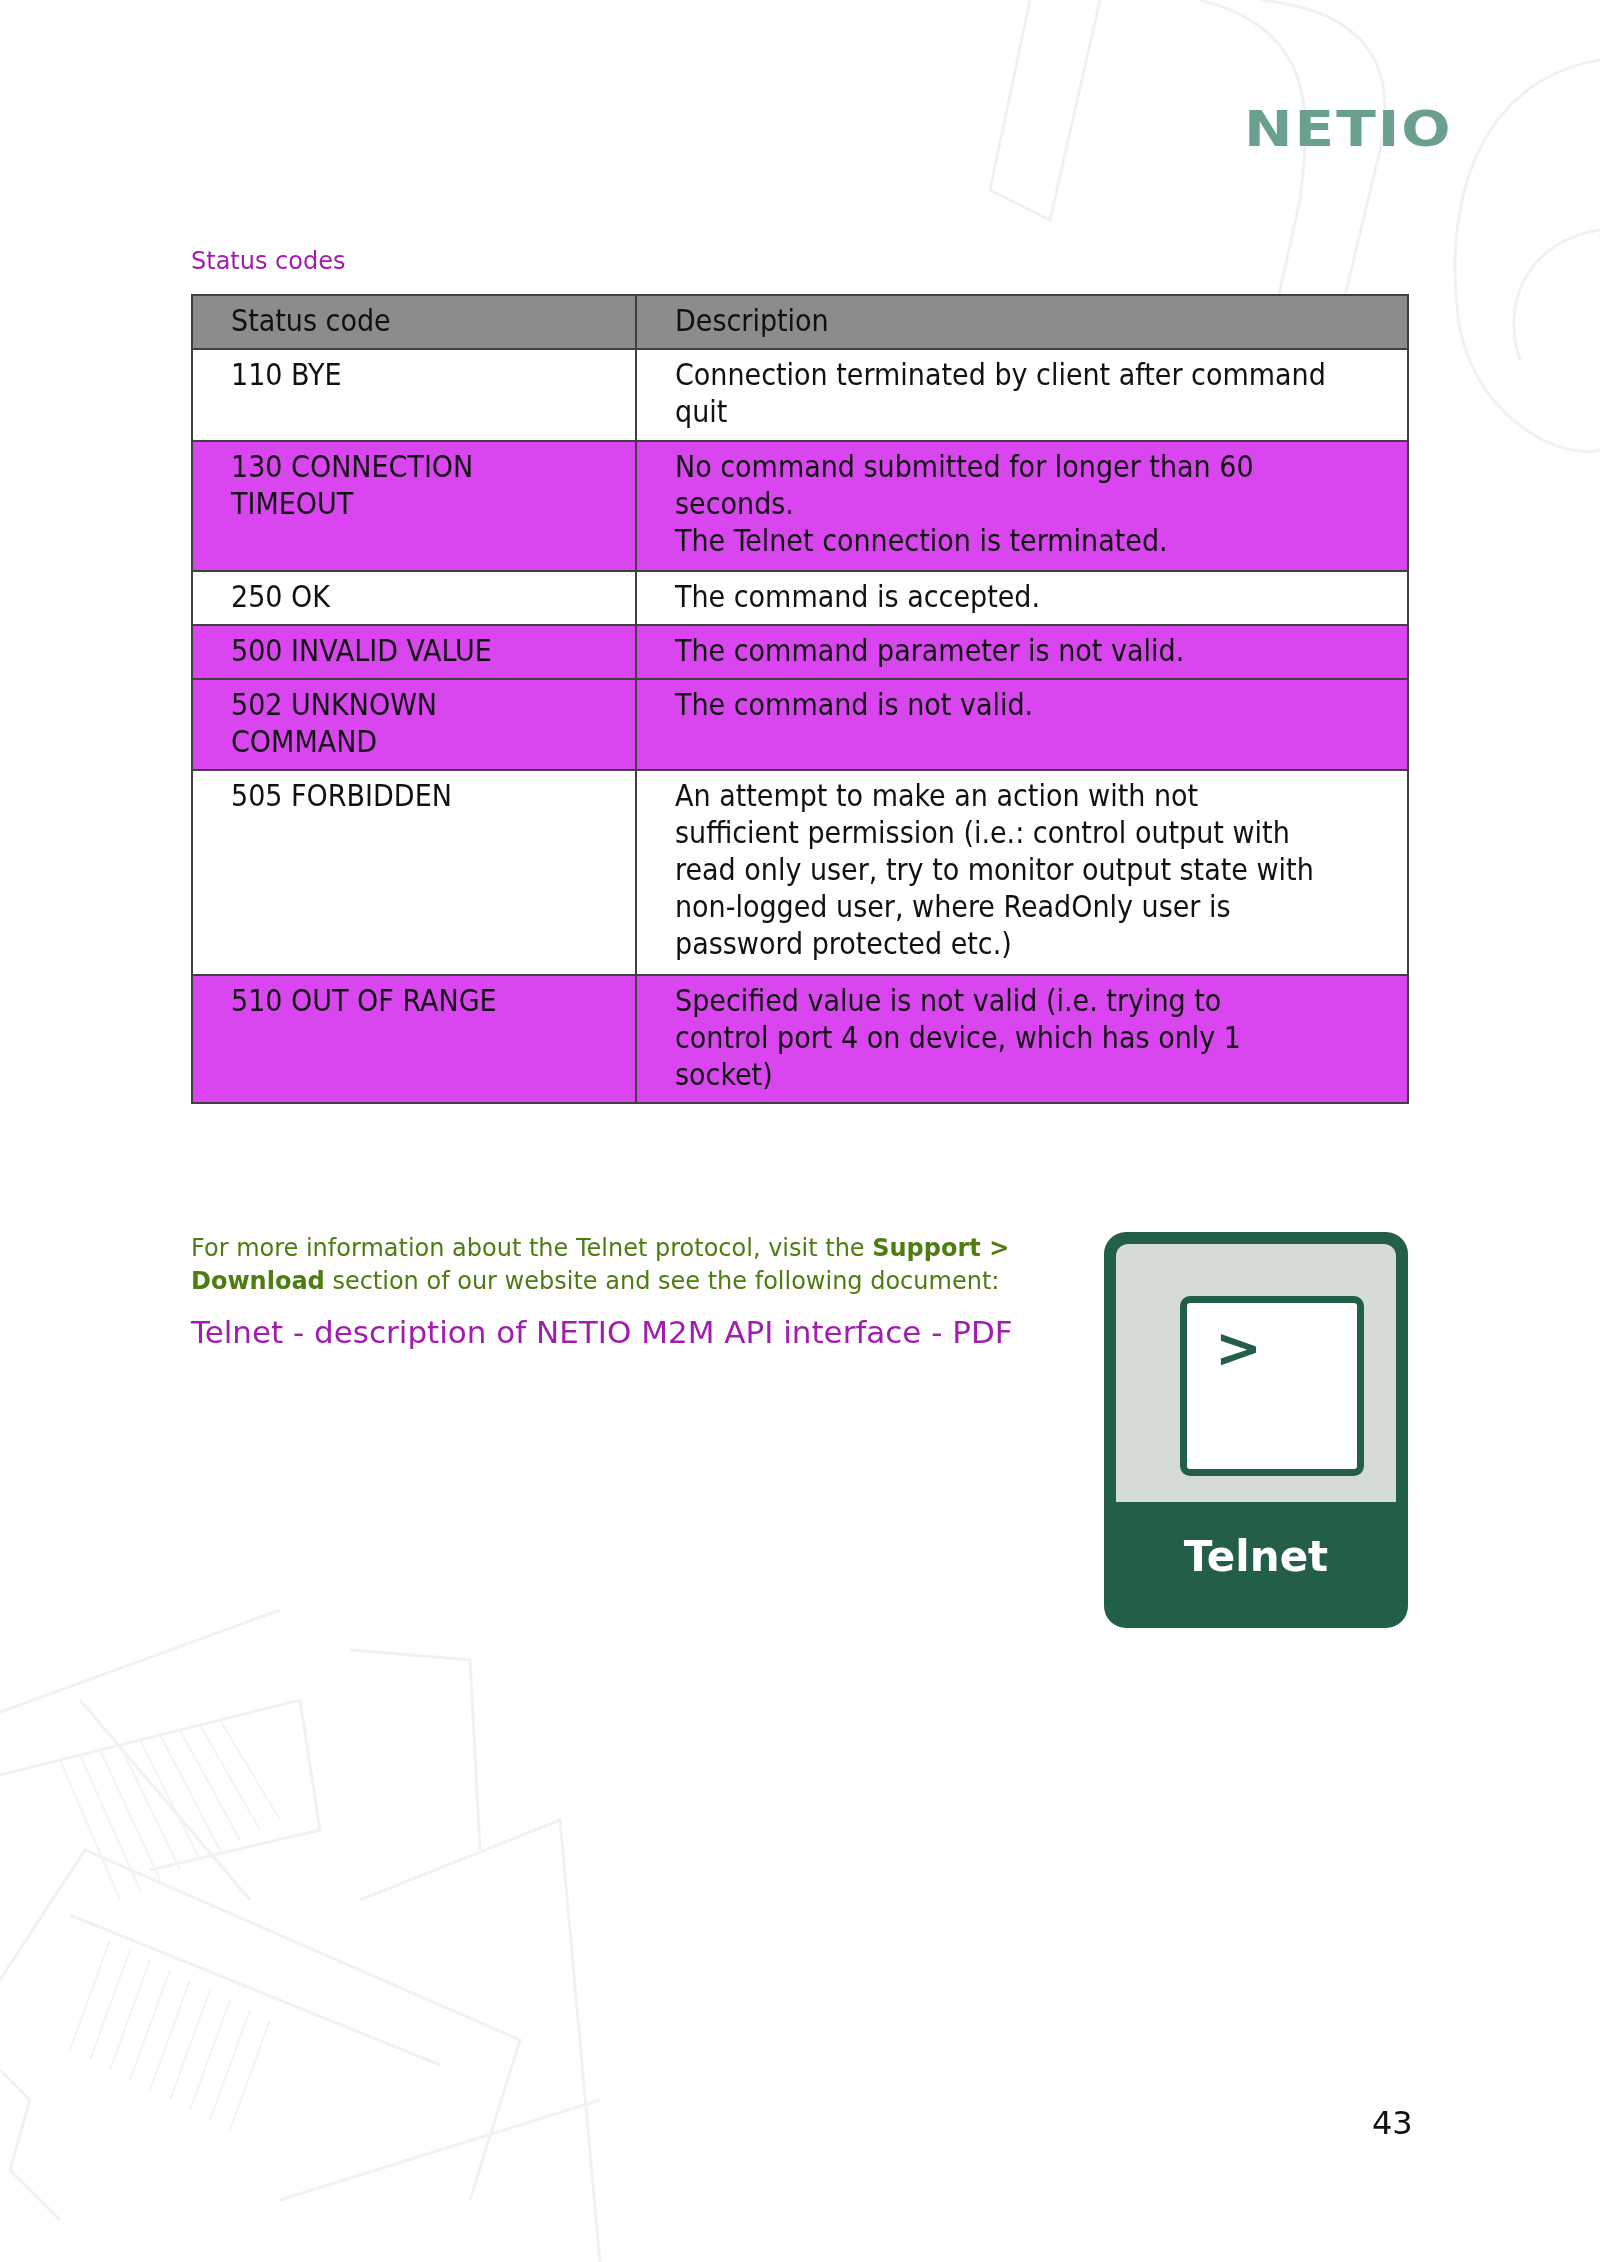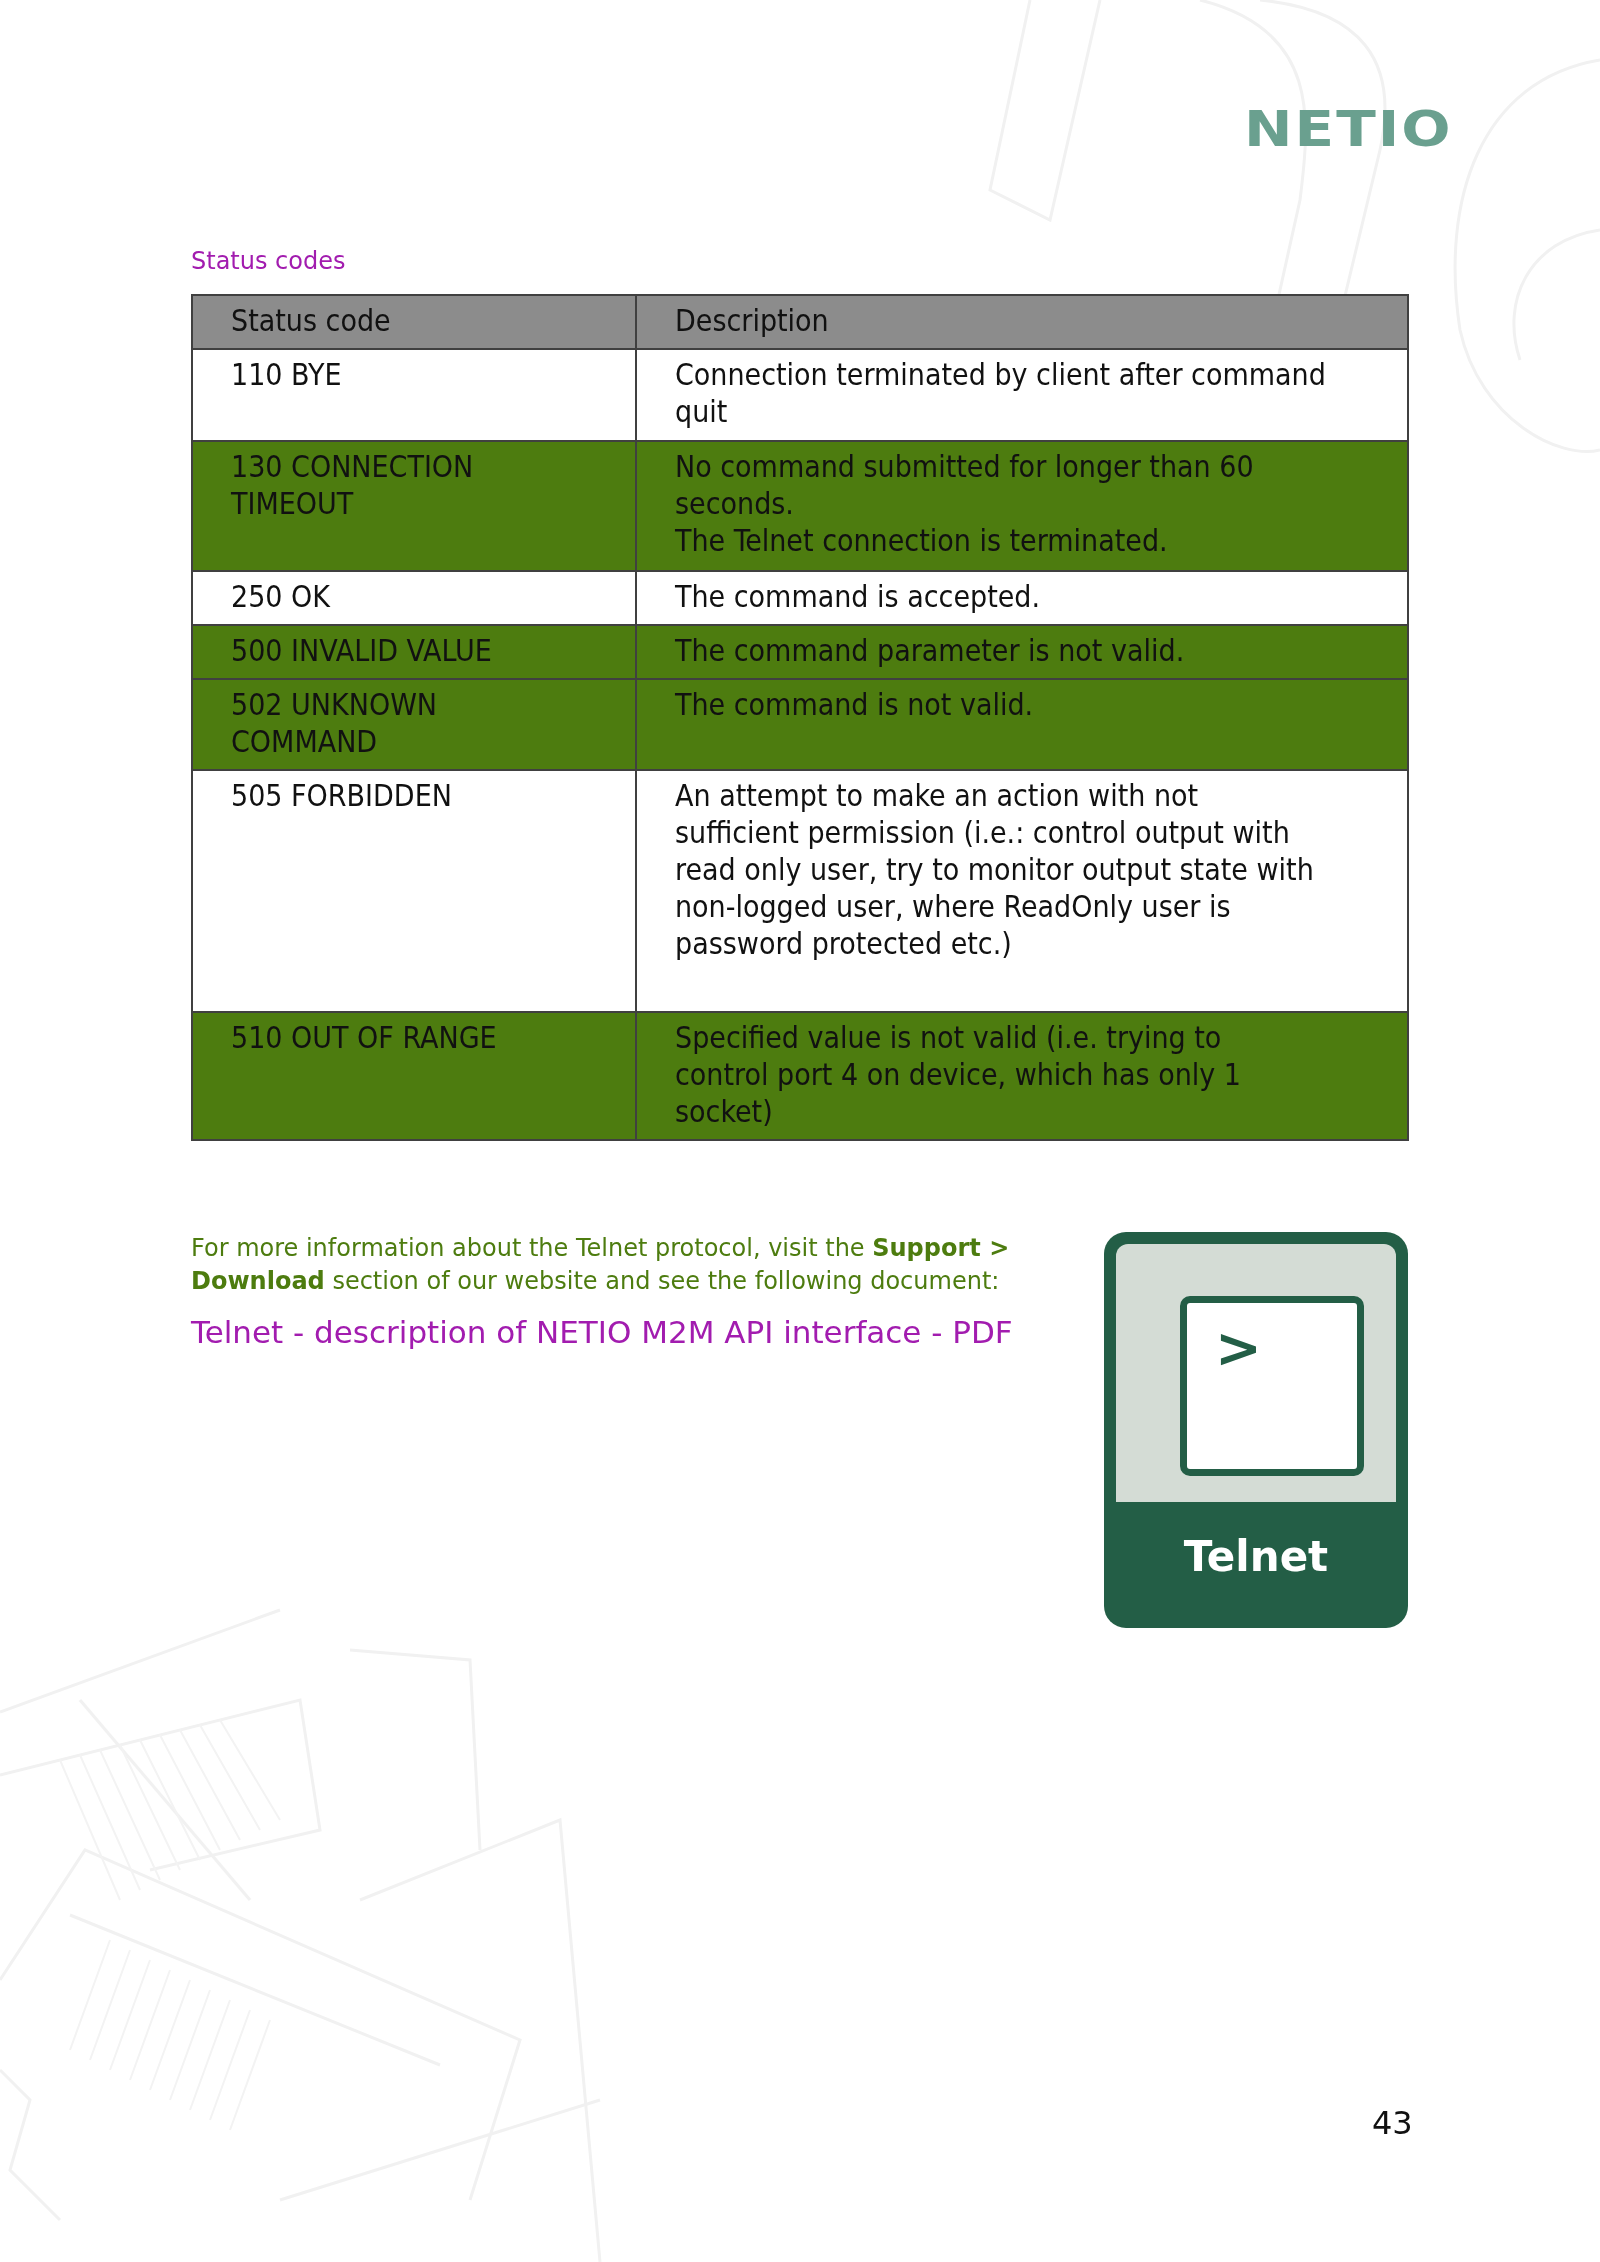--- a/index.html
+++ b/index.html
@@ -25,21 +25,21 @@
     width: 1218px; border-collapse: collapse;
     font-size: 30px; line-height: 37px;
     font-family: "DejaVu Sans Condensed", "DejaVu Sans", sans-serif;
   }
   table.status th, table.status td {
     border: 2px solid #404040; vertical-align: top; text-align: left;
     padding: 6px 10px 8px 38px; font-weight: normal;
   }
   table.status th { background: #8c8c8c; color: #111; height: 38px; }
   table.status td.code { width: 394px; }
-  table.status tr.even td { background: #4d7c0f; }
+  table.status tr.even td { background: #d946ef; }
   table.status tr.odd td { background: #ffffff; }
   .cell-line { display: block; }
   .info {
     position: absolute; left: 191px; top: 1232px; width: 860px;
     font-size: 24px; line-height: 33px; color: #4d7c0f;
   }
   .info b { font-weight: bold; }
   .doc-link {
     position: absolute; left: 191px; top: 1314px;
     font-size: 31px; color: #a21caf; 
@@ -147,21 +147,21 @@
     </tr>
     <tr class="even" style="height:91px">
       <td class="code">
           <span class="cell-line">502 UNKNOWN</span>
           <span class="cell-line">COMMAND</span>
         </td>
       <td>
           <span class="cell-line">The command is not valid.</span>
         </td>
     </tr>
-    <tr class="odd" style="height:242px">
+    <tr class="odd" style="height:205px">
       <td class="code">
           <span class="cell-line">505 FORBIDDEN</span>
         </td>
       <td>
           <span class="cell-line">An attempt to make an action with not</span>
           <span class="cell-line">sufficient permission (i.e.: control output with</span>
           <span class="cell-line">read only user, try to monitor output state with</span>
           <span class="cell-line">non-logged user, where ReadOnly user is</span>
           <span class="cell-line">password protected etc.)</span>
         </td>

